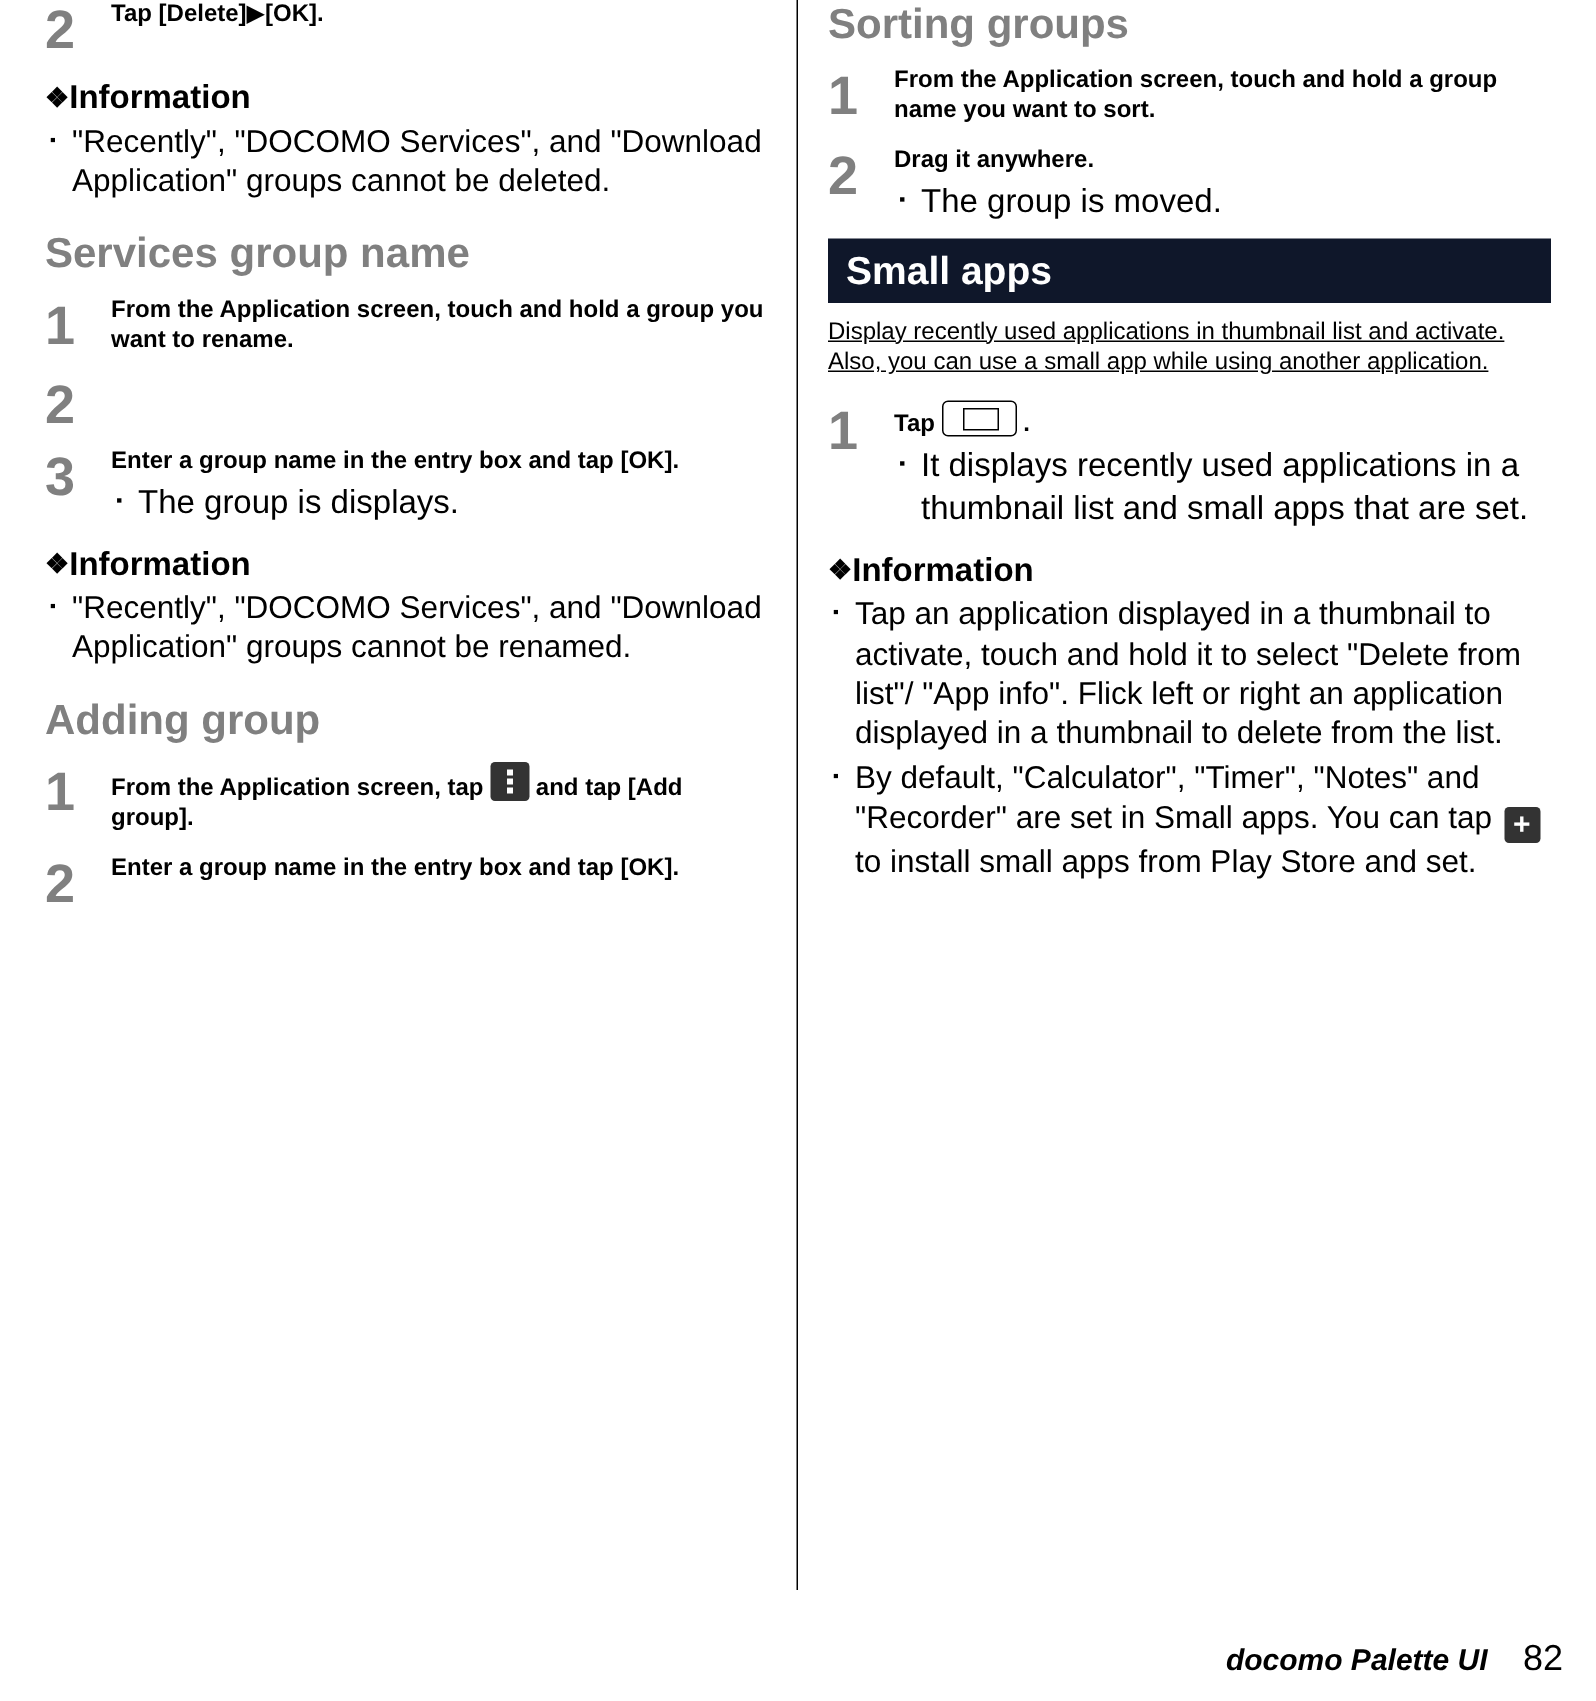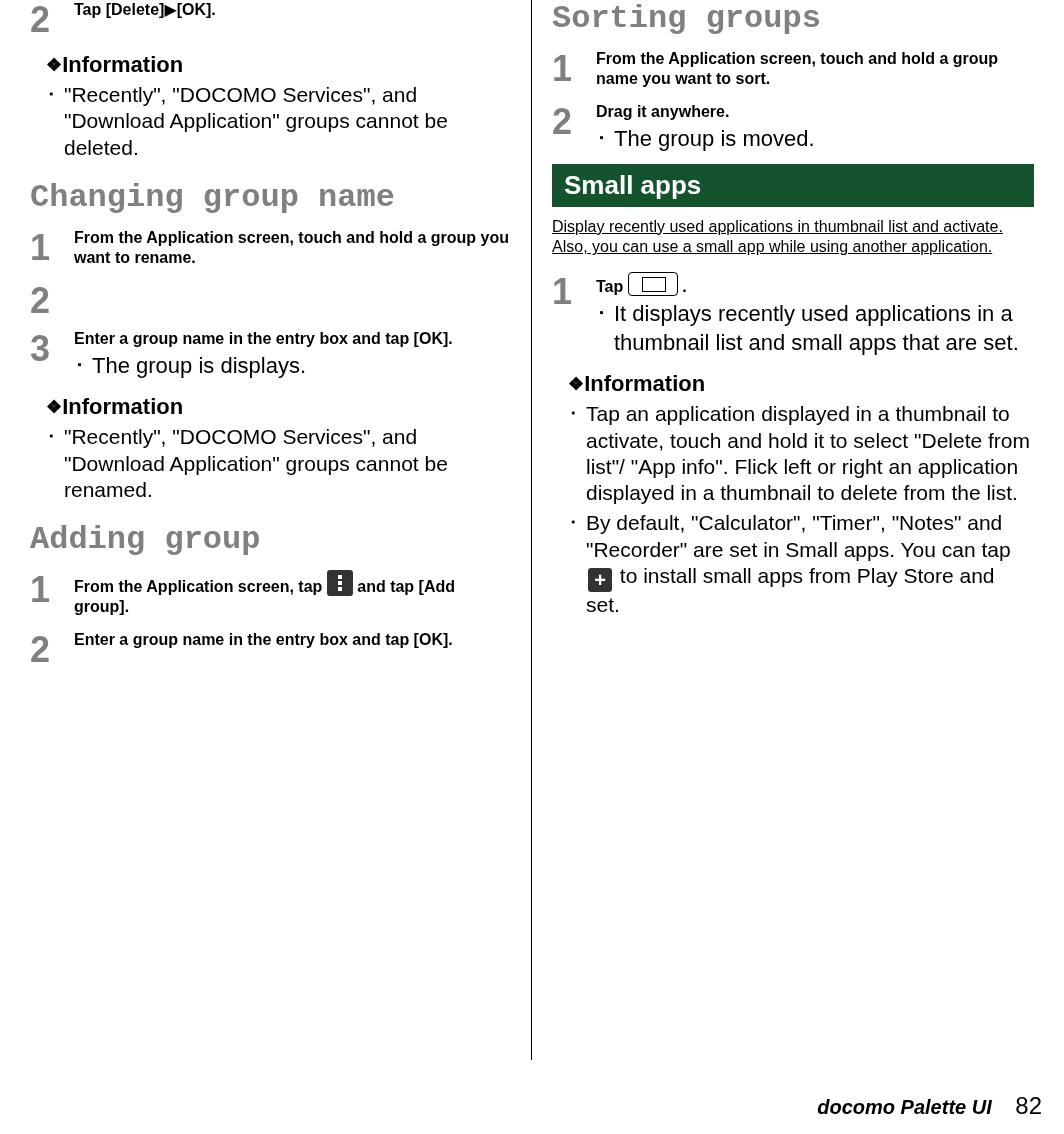--- a/index.html
+++ b/index.html
@@ -50,21 +50,21 @@
       padding-left: 18px;
       position: relative;
     }
     .step-detail::before {
       content: "･";
       position: absolute;
       left: 0;
       top: 0;
     }
     .info {
-      margin: 14px 0 8px 16px;
+      margin: 14px 0 8px 0;
     }
     .info-head {
       font-size: 22px;
       font-weight: 700;
       color: #000;
     }
     .diamond {
       display: inline-block;
       font-size: 18px;
       vertical-align: 1px;
@@ -77,28 +77,27 @@
       position: relative;
       margin-top: 4px;
     }
     .info-item::before {
       content: "･";
       position: absolute;
       left: 0;
       top: 0;
     }
     .sub-h {
-      font-size: 32px;
+      font-size: 28px;
       font-weight: 700;
       color: #808080;
       margin: 18px 0 12px 0;
-      font-family: Liberation Mono, monospace;
     }
     .box-h {
-      background: #14532d;
+      background: #0f172a;
       color: #fff;
       font-size: 26px;
       font-weight: 700;
       padding: 6px 12px;
       margin: 0 0 10px 0;
     }
     .intro {
       font-size: 16px;
       line-height: 1.3;
       margin-bottom: 14px;
@@ -175,21 +174,21 @@
           <span>Tap [Delete]</span><span class="arrow">▶</span><span>[OK].</span>
         </div>
       </div>
     </div>
 
     <div class="info">
       <div class="info-head"><span class="diamond">❖</span><span>Information</span></div>
       <div class="info-item">"Recently", "DOCOMO Services", and "Download Application" groups cannot be deleted.</div>
     </div>
 
-    <div class="sub-h">Changing group name</div>
+    <div class="sub-h">Services group name</div>
 
     <div class="step">
       <div class="step-num">1</div>
       <div class="step-body">
         <div class="step-title">From the Application screen, touch and hold a group you want to rename.</div>
       </div>
     </div>
     <div class="step">
       <div class="step-num">2</div>
     </div>

